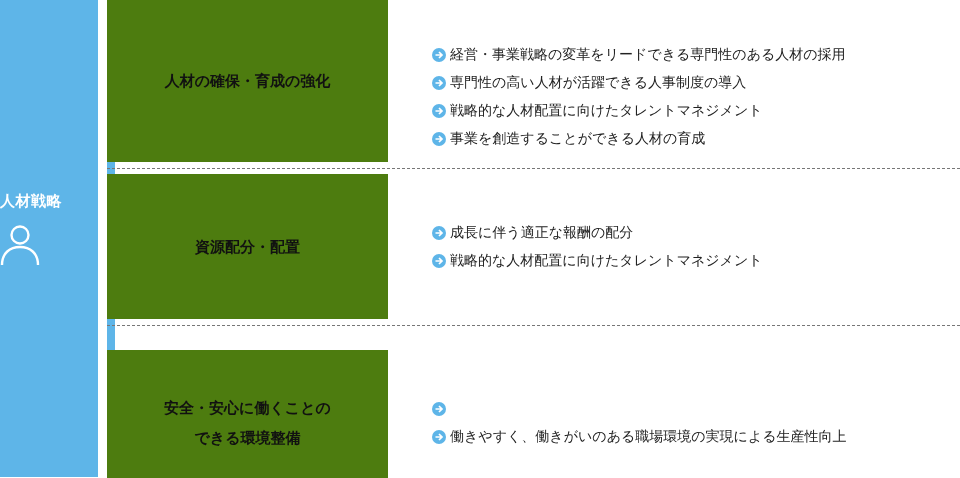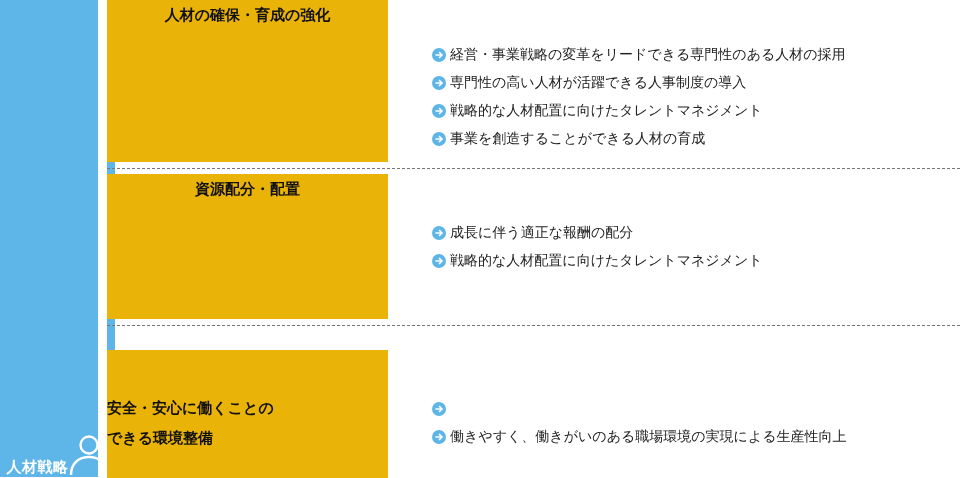--- a/index.html
+++ b/index.html
@@ -1,25 +1,25 @@
 <!DOCTYPE html>
 <html><head>
 <meta charset="utf-8">
 <style>
   html, body { margin:0; padding:0; background:#ffffff; }
   body { width:960px; height:478px; position:relative; overflow:hidden;
          font-family:"DejaVu Sans","Liberation Sans",sans-serif; color:#222; }
   .sidebar { position:absolute; left:0; top:0; width:115px; height:477px; background:#5EB5E8;
-             display:flex; flex-direction:row; align-items:flex-end; justify-content:center; }
+             display:flex; flex-direction:column; align-items:flex-start; justify-content:center; }
   .sidebar-gap { position:absolute; left:98px; top:0; width:9px; height:477px; background:#ffffff; }
   .sidebar-title { color:#fff; font-weight:bold; font-size:15px; letter-spacing:0.5px; margin-top:-18px; }
   .person-icon { margin-top:12px; width:40px; height:44px; }
   .row { position:absolute; left:107px; width:853px; }
-  .cat { position:absolute; left:0; top:0; width:281px; height:100%; background:#eab308;
-         display:flex; align-items:flex-start; justify-content:center; text-align:center;
+  .cat { position:absolute; left:0; top:0; width:281px; height:100%; background:#4d7c0f;
+         display:flex; align-items:center; justify-content:center; text-align:center;
          font-weight:bold; font-size:15px; line-height:30px; color:#111; }
   .items { position:absolute; left:325px; top:0; height:100%; display:flex; flex-direction:column;
            justify-content:center; }
   .item { display:flex; align-items:center; font-size:14px; height:28px; color:#222; white-space:nowrap; }
   .arrow { width:14px; height:14px; margin-right:4px; flex:0 0 14px; }
   .divider { position:absolute; left:107px; width:853px; height:0; border-top:1px dashed #777; }
 </style>
 </head>
 <body>
 

